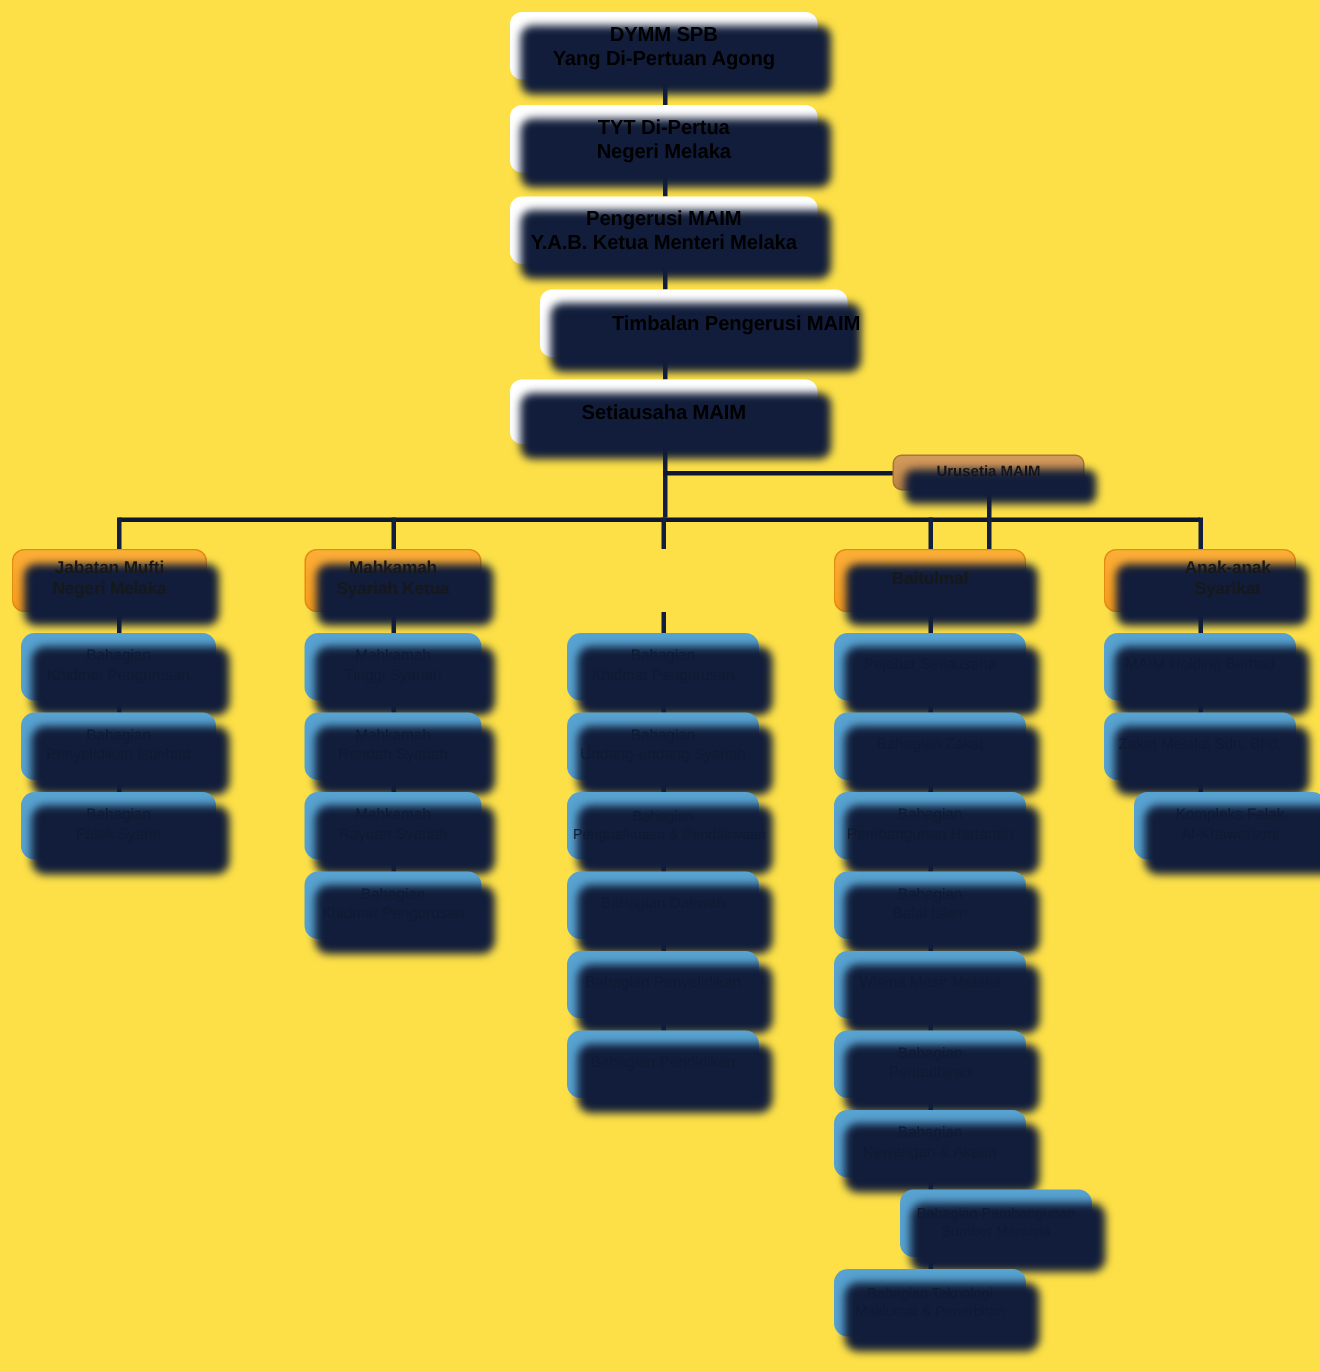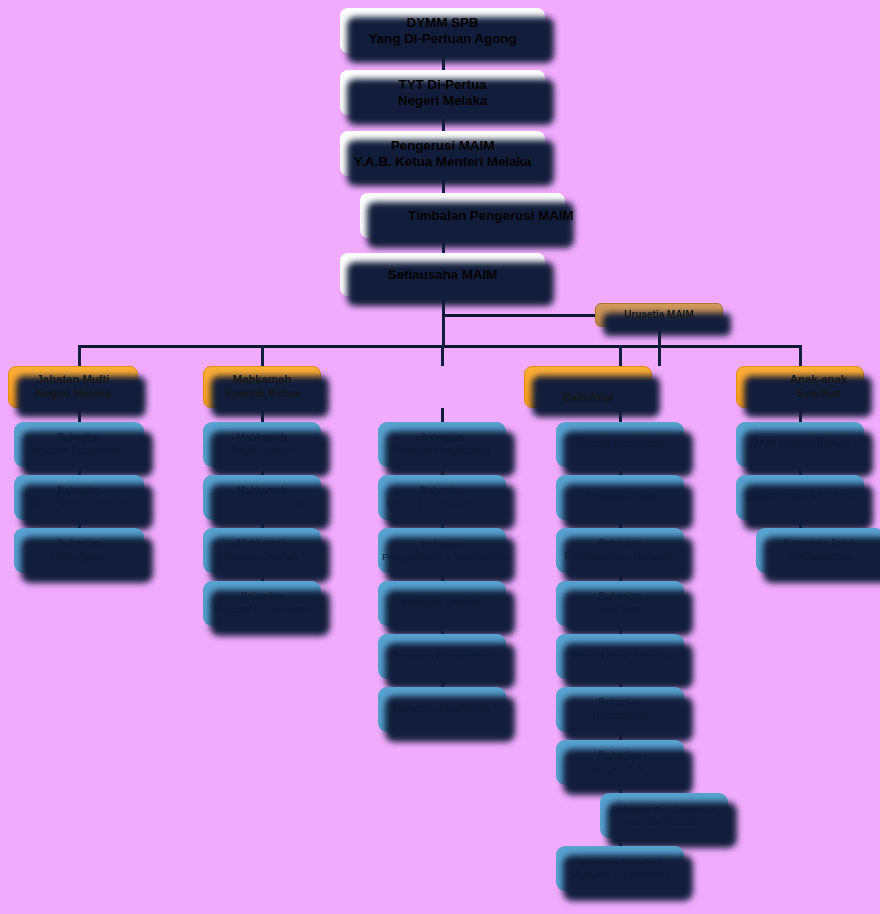--- a/index.html
+++ b/index.html
@@ -10,21 +10,21 @@
     height: 914px;
     background: #000000;
     font-family: "Liberation Sans", sans-serif;
     overflow: hidden;
   }
 
   #chart {
     position: relative;
     width: 880px;
     height: 914px;
-    background: #f0abfc;
+    background: #fde047;
   }
 
   
   .conn-v {
     position: absolute;
     width: 3px;
     background: #0d1730;
     z-index: 1;
   }
   .conn-v.lit { background: #121e3d; }
@@ -249,21 +249,21 @@
         <span class="ln">Bahagian Penyelidikan</span>
       </span>
     </div>
     <div class="conn-v lit" style="left: 441px; top: 679px; height: 8px;"></div>
     <div class="node blue sm" style="left: 378px; top: 687px; width: 128px; height: 45px;">
       <span class="lines">
         <span class="ln">Bahagian Pendidikan</span>
       </span>
     </div>
     <div class="conn-v lit" style="left: 619px; top: 345px; height: 21px;"></div>
-    <div class="node orange" style="left: 524px; top: 366px; width: 128px; height: 42px; align-items: flex-end;">
+    <div class="node orange" style="left: 556px; top: 366px; width: 128px; height: 42px;">
       <span class="lines">
         <span class="ln">Baitulmal</span>
       </span>
     </div>
     <div class="conn-v lit" style="left: 619px; top: 408px; height: 14px;"></div>
     <div class="node blue sm" style="left: 556px; top: 422px; width: 128px; height: 45px;">
       <span class="lines">
         <span class="ln">Pejabat Setiausaha</span>
       </span>
     </div>

